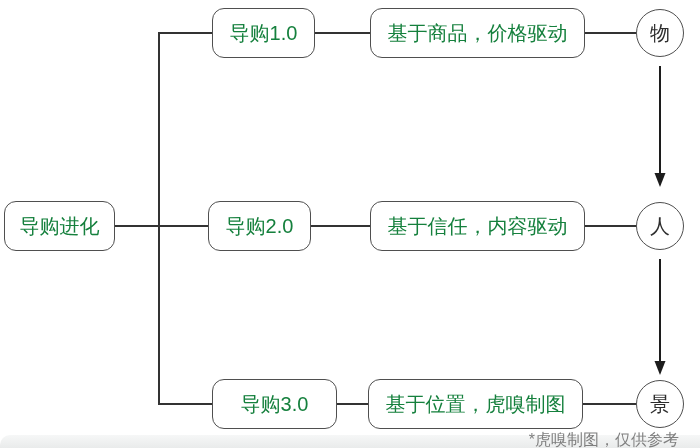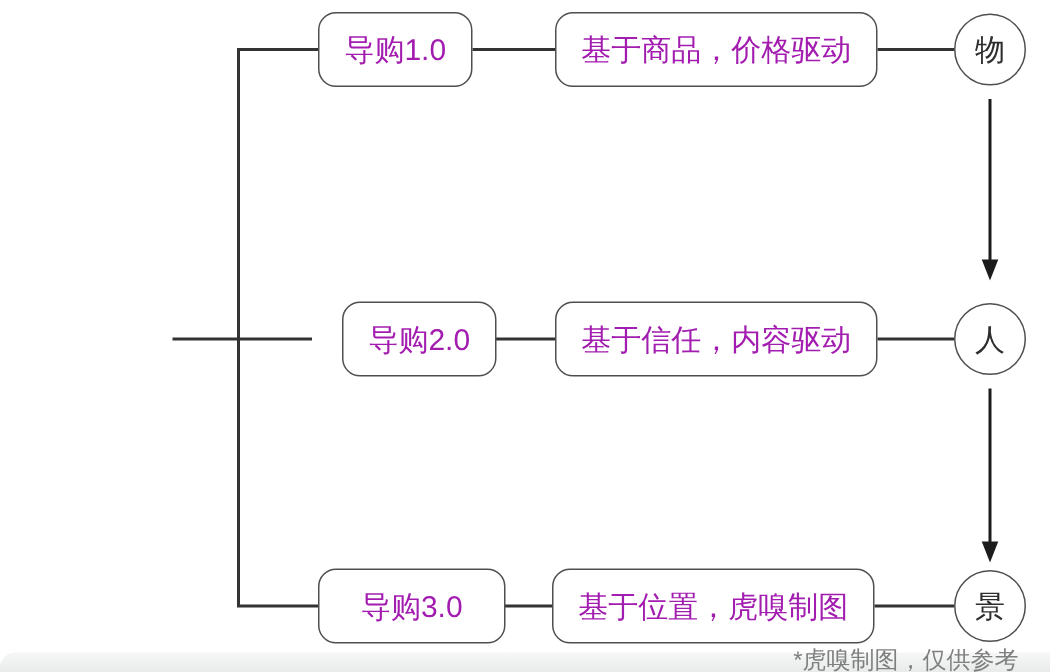--- a/index.html
+++ b/index.html
@@ -21,21 +21,21 @@
     position: absolute;
     z-index: 2;
     box-sizing: border-box;
     background: #ffffff;
     border: 1.5px solid #4f4f4f;
     border-radius: 12px;
     display: flex;
     align-items: center;
     justify-content: center;
     font-size: 20px;
-    color: #a21caf;
+    color: #15803d;
     white-space: nowrap;
   }
   .circle {
     position: absolute;
     z-index: 2;
     box-sizing: border-box;
     width: 48px; height: 48px;
     background: #ffffff;
     border: 1.5px solid #4f4f4f;
     border-radius: 50%;
@@ -89,25 +89,28 @@
     <g>
       <line x1="660" y1="66" x2="660" y2="174" stroke="#1c1c1c" stroke-width="2"></line>
       <polygon points="654.5,173 665.5,173 660,187" fill="#1c1c1c"></polygon>
     </g>
     <g>
       <line x1="660" y1="259" x2="660" y2="362" stroke="#1c1c1c" stroke-width="2"></line>
       <polygon points="654.5,361 665.5,361 660,375" fill="#1c1c1c"></polygon>
     </g>
   </svg>
 
+  <div class="box" style="left:4px; top:201px; width:111px; height:50px;">
+    <span>导购进化</span>
+  </div>
 
   <div class="box" style="left:212px; top:8px; width:103px; height:50px;">
     <span>导购1.0</span>
   </div>
-  <div class="box" style="left:208px; top:201px; width:103px; height:50px;margin-left:20px;">
+  <div class="box" style="left:208px; top:201px; width:103px; height:50px;">
     <span>导购2.0</span>
   </div>
   <div class="box" style="left:212px; top:379px; width:125px; height:50px;">
     <span>导购3.0</span>
   </div>
 
   <div class="box" style="left:370px; top:201px; width:215px; height:50px;">
     <span>基于信任，内容驱动</span>
   </div>
   <div class="box" style="left:370px; top:8px; width:215px; height:50px;">

